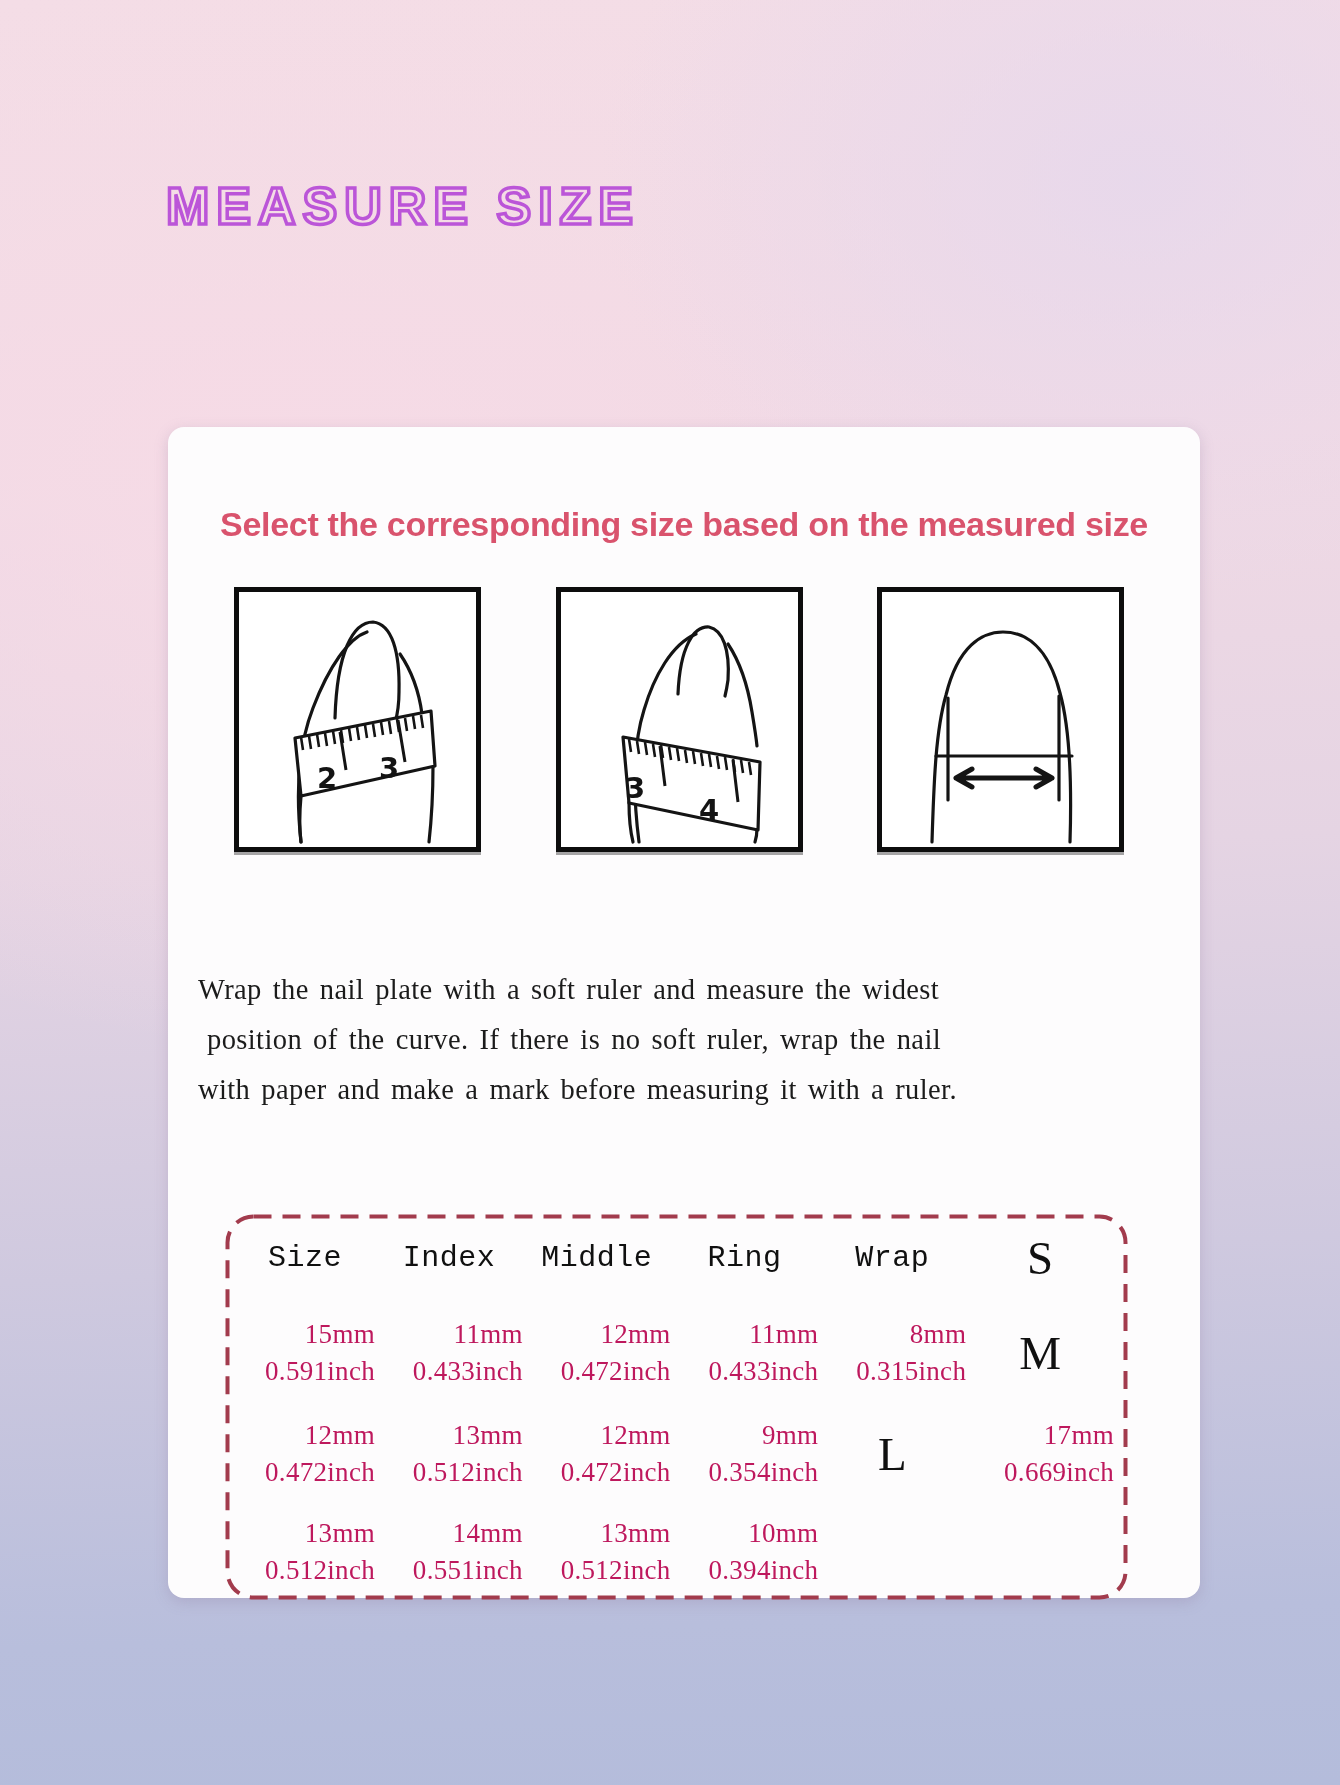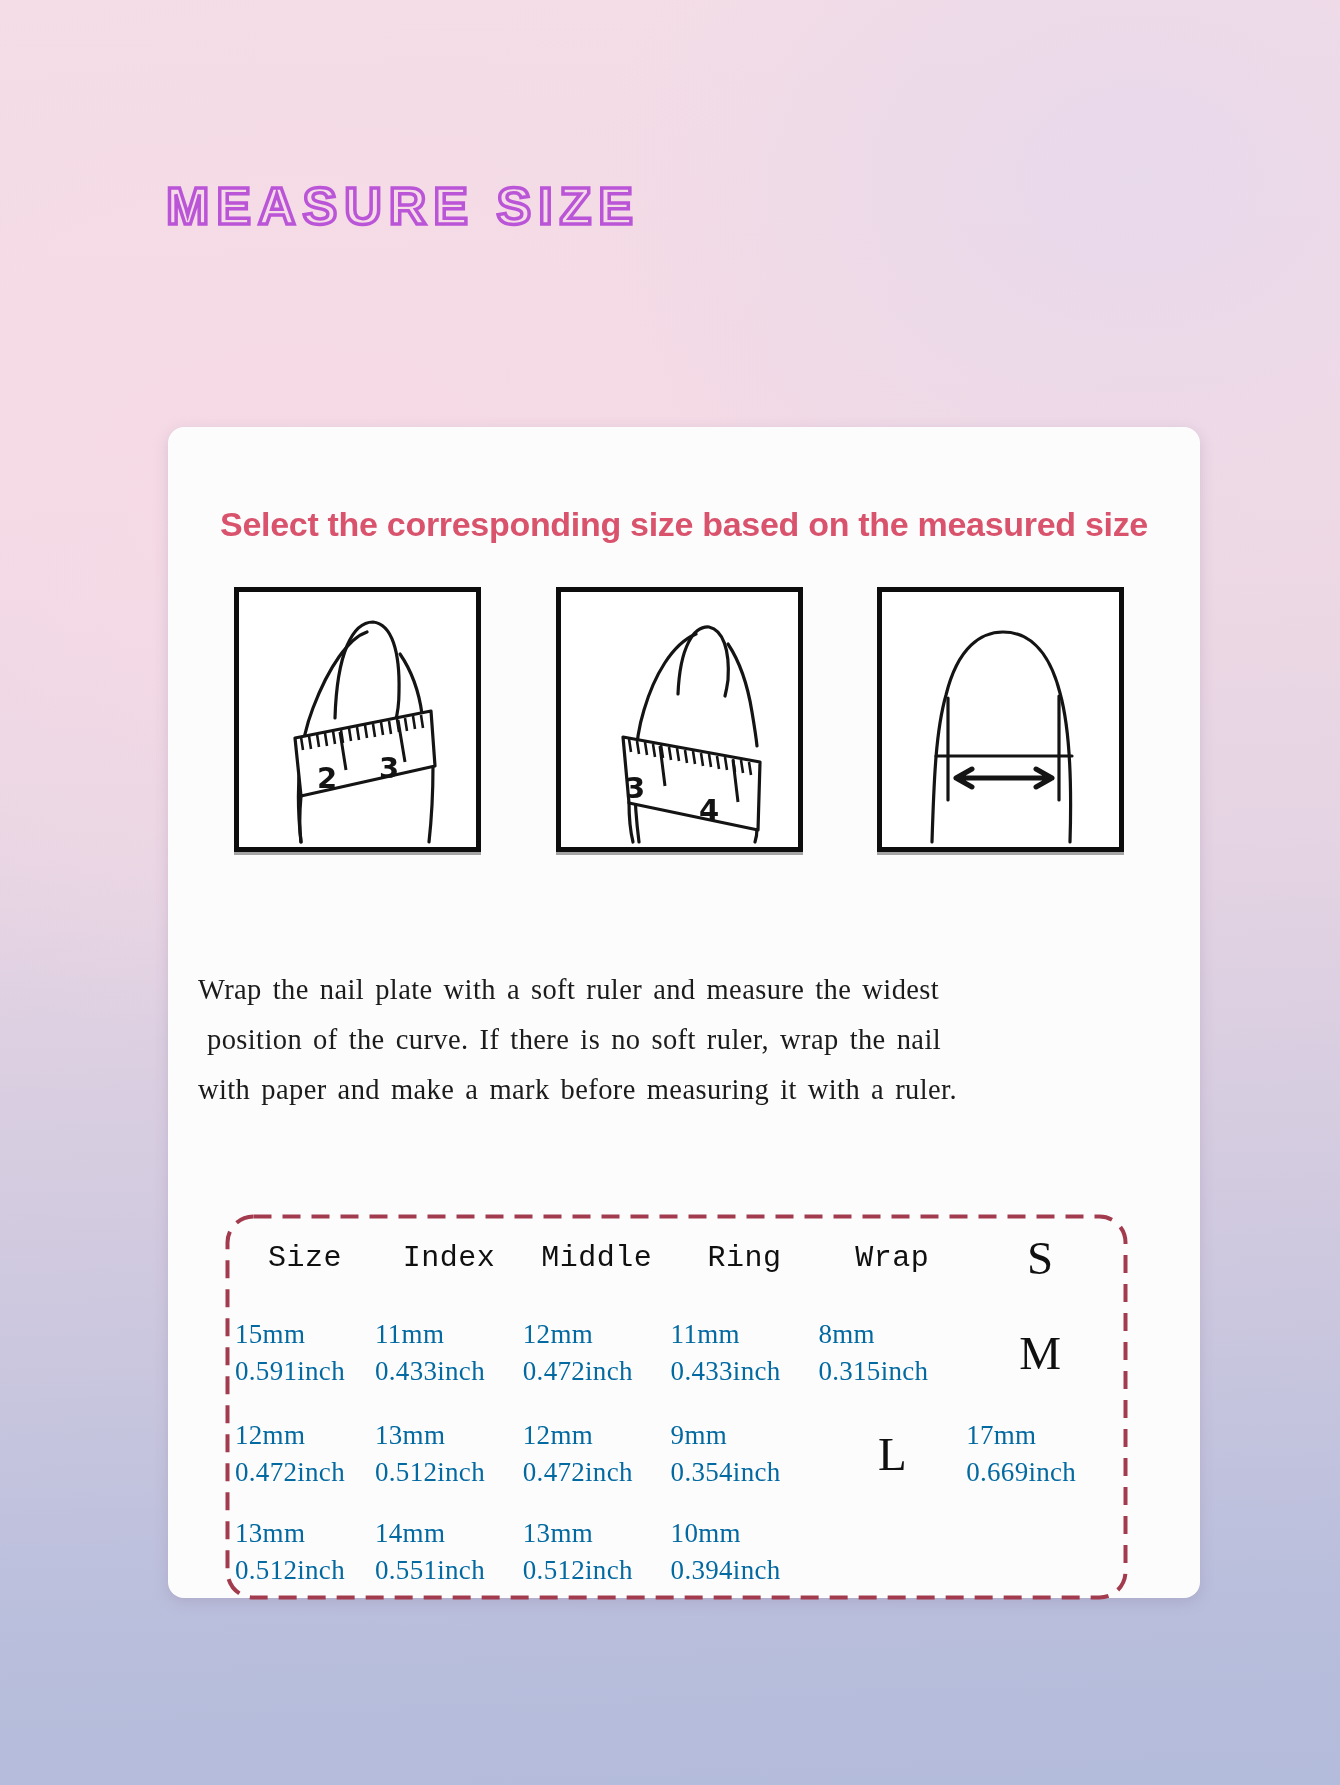--- a/index.html
+++ b/index.html
@@ -55,22 +55,22 @@
   }
   .th{
     display:flex;align-items:center;justify-content:center;
     font-size:30px;color:#101010;letter-spacing:.5px;font-family:Liberation Mono, monospace;
   }
   .size-letter{
     display:flex;align-items:center;justify-content:center;
     font-size:47px;color:#101010;
   }
   .cell{
-    display:flex;flex-direction:column;align-items:flex-start;justify-content:center;
-    gap:7px;font-size:27px;color:#0369a1;line-height:1.1;letter-spacing:.3px;
+    display:flex;flex-direction:column;align-items:flex-end;justify-content:center;
+    gap:7px;font-size:27px;color:#be185d;line-height:1.1;letter-spacing:.3px;
   }
   .sketch{stroke:#141414;stroke-width:3.2;fill:none;stroke-linecap:round;stroke-linejoin:round;}
   .band{fill:#ffffff;stroke:#141414;stroke-width:3.2;stroke-linejoin:round;}
   .tick{stroke:#141414;stroke-width:2.6;fill:none;}
   .tick-long{stroke:#141414;stroke-width:3;fill:none;}
   .arrow{stroke:#141414;stroke-width:5;fill:none;stroke-linecap:round;}
   .rulnum{font-family:"DejaVu Sans", sans-serif;font-weight:bold;font-size:29px;fill:#141414;}
 </style>
 </head>
 <body>

